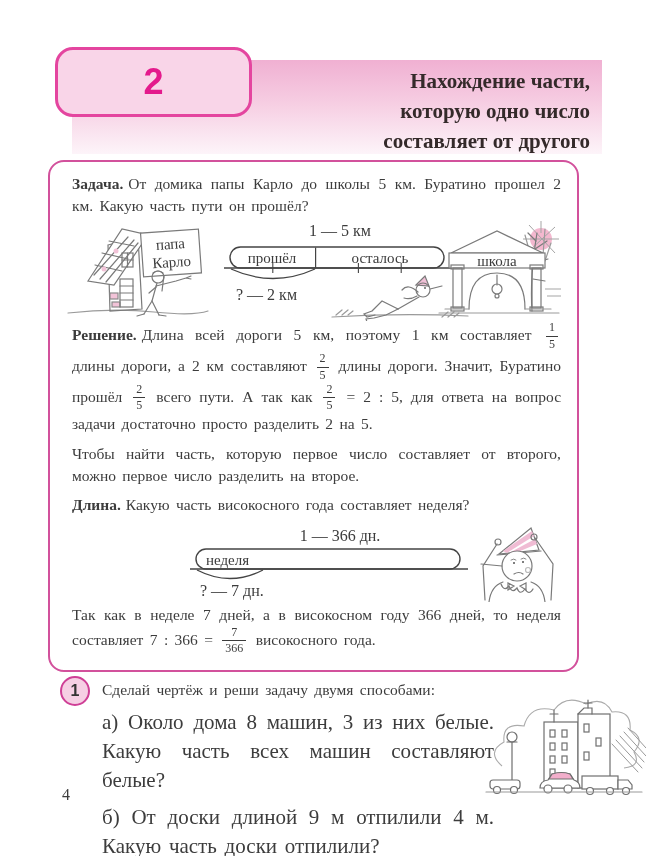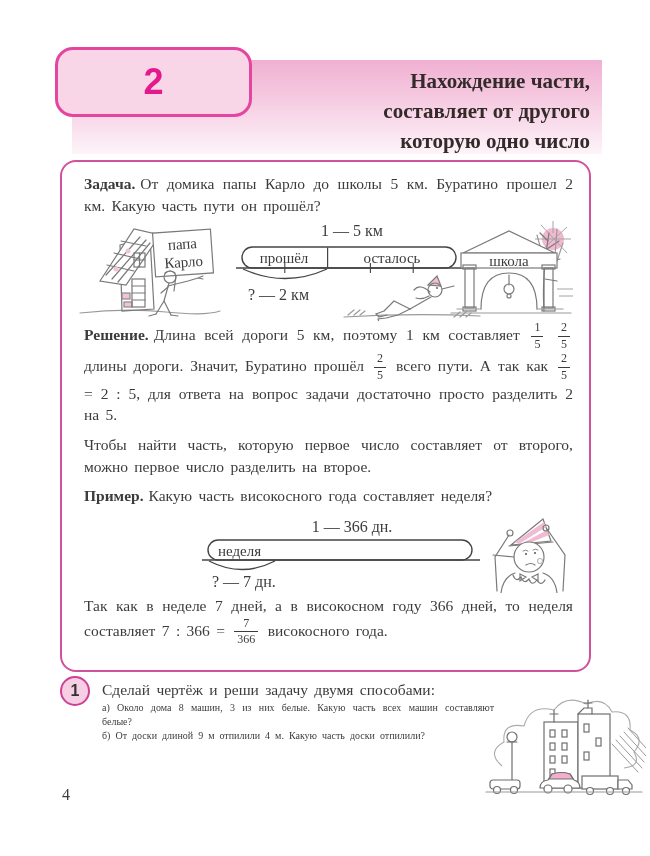--- a/index.html
+++ b/index.html
@@ -21,21 +21,21 @@
   .urok-box {
     position:absolute; left:55px; top:47px; width:197px; height:70px;
     background:#f9d5e8; border:3px solid #e4459f; border-radius:18px;
     display:flex; align-items:center; justify-content:center; gap:13px;
     font-family:"Liberation Sans", sans-serif; color:#e41a8c;
   }
   .urok-num { font-size:36px; font-weight:800; }
   .urok-word { font-size:31px; font-weight:800; letter-spacing:2px; }
   
   .theory-box {
-    position:absolute; left:60px; top:160px; width:531px; height:512px;
+    position:absolute; left:48px; top:160px; width:531px; height:512px;
     border:2.5px solid #d2519c; border-radius:16px; background:#fff;
     padding:11px 16px 0 22px; overflow:hidden;
   }
   .para { font-size:15.5px; line-height:1.4; text-align:justify; word-spacing:2.5px; }
   .para b { font-weight:bold; margin-right:5px; }
   .frac {
     display:inline-block; vertical-align:middle; text-align:center;
     font-size:12px; line-height:1.15; margin:0 3px; word-spacing:0;
   }
   .frac .fnum { display:block; padding:0 3px 1px; border-bottom:1.3px solid #3c3c3c; }
@@ -47,34 +47,34 @@
   
   .exercise { position:absolute; left:60px; top:676px; width:540px; }
   .ex-badge {
     position:absolute; left:0; top:0; width:30px; height:30px; border-radius:50%;
     background:#f6cfe4; border:2.5px solid #cf3f96;
     display:flex; align-items:center; justify-content:center;
     font-family:"Liberation Sans", sans-serif; font-weight:bold; font-size:16px; color:#333;
   }
   .ex-text { margin-left:42px; width:400px; }
   .ex-intro { font-size:15.5px; line-height:1.4; word-spacing:2.5px; padding-top:3px; }
-  .ex-item { font-size:10px; line-height:1.4; text-align:justify; word-spacing:2.5px; width:392px; }
+  .ex-item { font-size:21px; line-height:1.4; text-align:justify; word-spacing:2.5px; margin-top:7px; width:392px; }
   .city { position:absolute; left:484px; top:688px; }
   .pagenum { position:absolute; left:62px; top:786px; font-size:16px; }
 </style>
 </head>
 <body>
 
 <div class="page">
 
   <div class="banner">
     <div class="banner-title">
       <div>Нахождение части,</div>
+      <div>которую одно число</div>
       <div>составляет от другого</div>
-      <div>которую одно число</div>
     </div>
   </div>
   <div class="urok-box">
     <span class="urok-num">2</span>
   </div>
 
   <div class="theory-box">
 
     <p class="para"><b>Задача.</b><span>От домика папы Карло до школы 5 км. Буратино прошел 2 км. Какую часть пути он прошёл?</span></p>
 
@@ -166,30 +166,31 @@
           <circle cx="68" cy="70" r="5"></circle>
           <circle cx="68" cy="77" r="2"></circle>
           <path d="M10,94 H130 M16,90 H40 M96,90 H122" stroke="#9a9a9a"></path>
         </g>
         <text x="68" y="47" text-anchor="middle" font-size="15">школа</text>
       </svg>
     </div>
 
     <p class="para" style=""><b>Решение.</b><span>Длина всей дороги 5 км, поэтому 1 км составляет</span>
       <span class="frac"><span class="fnum">1</span><span class="fden">5</span></span>
+      <span>длины дороги, а 2 км составляют</span>
       <span class="frac"><span class="fnum">2</span><span class="fden">5</span></span>
       <span>длины дороги. Значит, Буратино прошёл</span>
       <span class="frac"><span class="fnum">2</span><span class="fden">5</span></span>
       <span>всего пути. А так как</span>
       <span class="frac"><span class="fnum">2</span><span class="fden">5</span></span>
       <span>= 2 : 5, для ответа на вопрос задачи достаточно просто разделить 2 на 5.</span></p>
 
     <p class="para" style="margin-top:8px">Чтобы найти часть, которую первое число составляет от второго, можно первое число разделить на второе.</p>
 
-    <p class="para" style="margin-top:8px"><b>Пример.</b><span>Какую часть високосного года составляет неделя?</span></p>
+    <p class="para" style="margin-top:8px"><b>Длина.</b><span>Какую часть високосного года составляет неделя?</span></p>
 
     <div class="row2">
       <svg class="ill" style="left:118px;top:0" width="285" height="74" viewBox="0 0 285 74">
         <text x="150" y="13" text-anchor="middle" font-size="16">1 — 366 дн.</text>
         <rect x="6" y="21" width="264" height="20" rx="10" fill="#ffffff" stroke="#444" stroke-width="1.4"></rect>
         <line x1="0" y1="41" x2="278" y2="41" stroke="#444" stroke-width="1.4"></line>
         <text x="16" y="37" font-size="15">неделя</text>
         <path d="M7,42 Q40,59 73,42" fill="none" stroke="#444" stroke-width="1.3"></path>
         <text x="10" y="68" font-size="16">? — 7 дн.</text>
       </svg>

